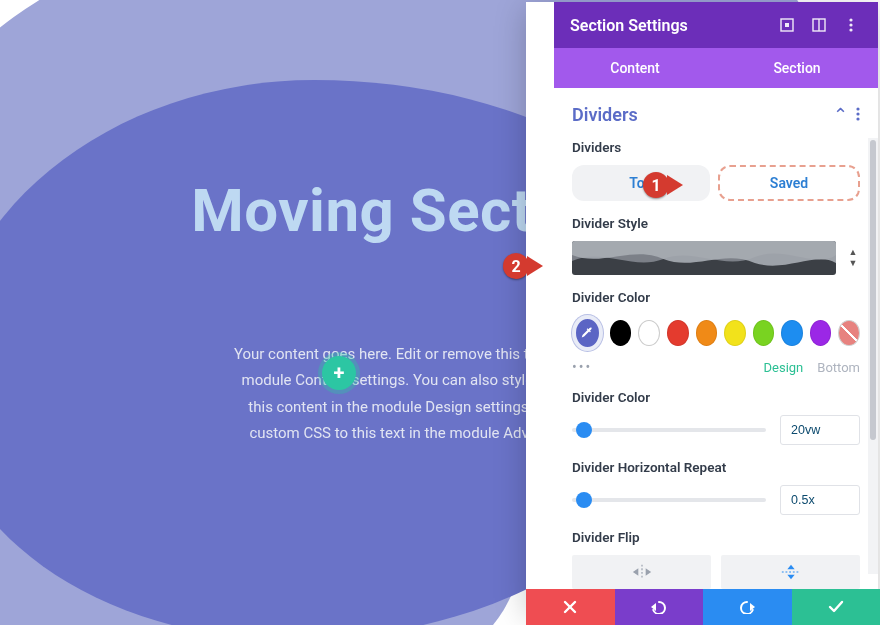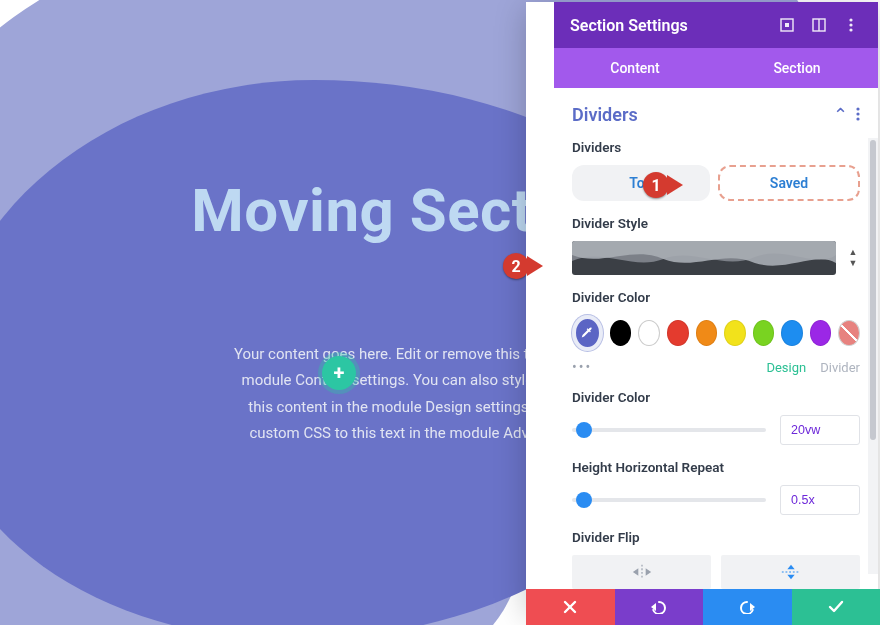--- a/index.html
+++ b/index.html
@@ -43,21 +43,21 @@
   .sw.transparent { background: #fff; border: 1px solid #d0d0d0; background-image: linear-gradient(45deg, #e7827f 46%, transparent 46%, transparent 54%, #e7827f 54%); }
   .color-meta { display: flex; justify-content: space-between; align-items: center; margin-top: 8px; }
   .meta-dots { color: #9aa1ad; letter-spacing: 2px; cursor: pointer; }
   .meta-links { display: flex; gap: 14px; font-size: 13px; }
   .link-saved { color: #2cc094; cursor: pointer; }
   .link-recent { color: #aeb4bf; cursor: pointer; }
   .slider-row { display: flex; align-items: center; gap: 14px; }
   .slider { flex: 1; height: 22px; position: relative; }
   .track { position: absolute; top: 50%; left: 0; right: 0; height: 4px; background: #e4e6ea; border-radius: 2px; transform: translateY(-50%); }
   .thumb { position: absolute; top: 50%; width: 16px; height: 16px; background: #2a8cf2; border-radius: 50%; transform: translate(-50%, -50%); cursor: pointer; }
-  .val-input { width: 80px; height: 30px; border: 1px solid #e0e2e7; border-radius: 3px; padding: 0 10px; font-size: 12.5px; color: #6d28d9; }
+  .val-input { width: 80px; height: 30px; border: 1px solid #e0e2e7; border-radius: 3px; padding: 0 10px; font-size: 12.5px; color: #0c4a6e; }
   .flip-row { display: flex; gap: 10px; }
   .flip-btn { flex: 1; height: 34px; background: #f1f2f4; display: flex; align-items: center; justify-content: center; border-radius: 2px; cursor: pointer; }
   .footer { position: absolute; bottom: 0; right: 0; width: 354px; height: 36px; display: flex; }
   .f-btn { flex: 1; display: flex; align-items: center; justify-content: center; color: #fff; cursor: pointer; }
   .f-cancel { background: #ef4d52; }
   .f-undo { background: #7a3dcb; }
   .f-redo { background: #2a8cf2; }
   .f-save { background: #2cc094; }
   .callout { position: absolute; display: flex; align-items: center; }
   .co-circle { width: 26px; height: 26px; border-radius: 50%; background: #d43a2f; color: #fff; font-weight: 700; display: flex; align-items: center; justify-content: center; box-shadow: 0 1px 2px rgba(0,0,0,.4); }
@@ -156,34 +156,34 @@
       <div class="sw" style="background:#f2e21b"></div>
       <div class="sw" style="background:#79d321"></div>
       <div class="sw" style="background:#1d8df0"></div>
       <div class="sw" style="background:#9b27e6"></div>
       <div class="sw transparent"></div>
     </div>
     <div class="color-meta">
       <div class="meta-dots">•••</div>
       <div class="meta-links">
         <span class="link-saved">Design</span>
-        <span class="link-recent">Divider</span>
+        <span class="link-recent">Bottom</span>
       </div>
     </div>
 
     <div class="fld-label">Divider Color</div>
     <div class="slider-row">
       <div class="slider">
         <div class="track"></div>
         <div class="thumb" style="left:6%"></div>
       </div>
       <input class="val-input" value="20vw" style="">
     </div>
 
-    <div class="fld-label">Height Horizontal Repeat</div>
+    <div class="fld-label">Divider Horizontal Repeat</div>
     <div class="slider-row">
       <div class="slider">
         <div class="track"></div>
         <div class="thumb" style="left:6%"></div>
       </div>
       <input class="val-input" value="0.5x" style="">
     </div>
 
     <div class="fld-label">Divider Flip</div>
     <div class="flip-row">

